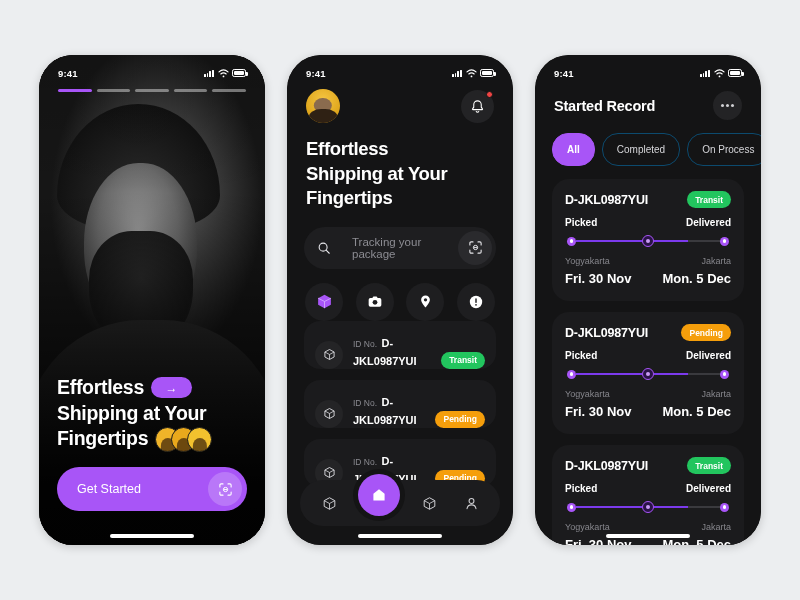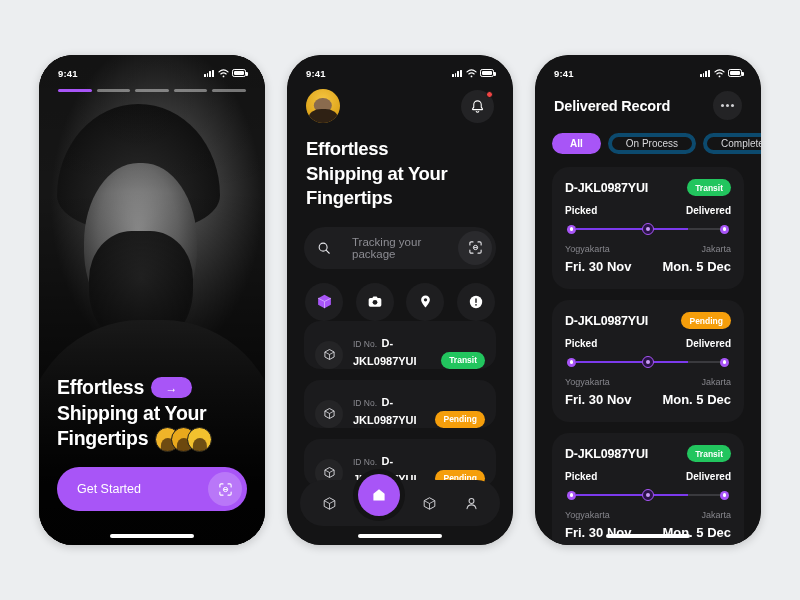--- a/index.html
+++ b/index.html
@@ -223,22 +223,22 @@
     padding:6px 19px 0 19px; display:flex; align-items:center; justify-content:space-between;
   }
   .p3-head .t{ color:#fff; font-size:14.5px; font-weight:700; letter-spacing:-.2px; }
   .p3-more{
     width:29px; height:29px; border-radius:50%; background:#232325;
     display:flex; align-items:center; justify-content:center; gap:1.8px;
   }
   .p3-more i{ width:3.4px; height:3.4px; border-radius:50%; background:#cfcfd3; display:block; }
   .p3-tabs{ display:flex; gap:7px; padding:13px 17px 0 17px; }
   .p3-tabs .tab{
-    font-size:10px; color:#d6d6da; padding:1px 14px;
-    border:4px solid #0c4a6e; border-radius:16px; white-space:nowrap;
+    font-size:10px; color:#d6d6da; padding:10px 14px;
+    border:1px solid #0c4a6e; border-radius:16px; white-space:nowrap;
   }
   .p3-tabs .tab.on{ background:#a855f7; border-color:#a855f7; color:#fff; font-weight:700; }
   .p3-cards{ padding:13px 17px 0 17px; display:flex; flex-direction:column; gap:11px; }
   .card{ background:#1b1b1d; border-radius:17px; padding:12px 13px 13px 13px; }
   .card-top{ display:flex; align-items:center; justify-content:space-between; margin-bottom:9px; }
   .card-id{ color:#fff; font-size:12.5px; font-weight:700; letter-spacing:-.2px; }
   .card-lbls{ display:flex; justify-content:space-between; margin-bottom:7px; }
   .card-lbls span{ color:#fff; font-size:10px; font-weight:700; }
   .track{ display:flex; align-items:center; margin:0 2px 8px 2px; }
   .track .node{
@@ -517,32 +517,32 @@
           <path d="M6 11C10 7.5 14 7.5 18 11" stroke="#fff" stroke-width="2.6" stroke-linecap="round"></path>
           <circle cx="12" cy="16.5" r="2" fill="#fff"></circle>
         </svg>
         <span class="batt">
             <i></i>
           </span>
       </span>
     </div>
 
     <div class="p3-head">
-      <span class="t">Delivered Record</span>
+      <span class="t">Started Record</span>
       <span class="p3-more">
         <i></i>
           <i></i>
           <i></i>
       </span>
     </div>
 
     <div class="p3-tabs">
       <span class="tab on">All</span>
+      <span class="tab">Completed</span>
       <span class="tab">On Process</span>
-      <span class="tab">Completed</span>
     </div>
 
     <div class="p3-cards">
 
       <div class="card">
         <div class="card-top">
           <span class="card-id">D-JKL0987YUI</span>
           <span class="badge transit">Transit</span>
         </div>
         <div class="card-lbls">

